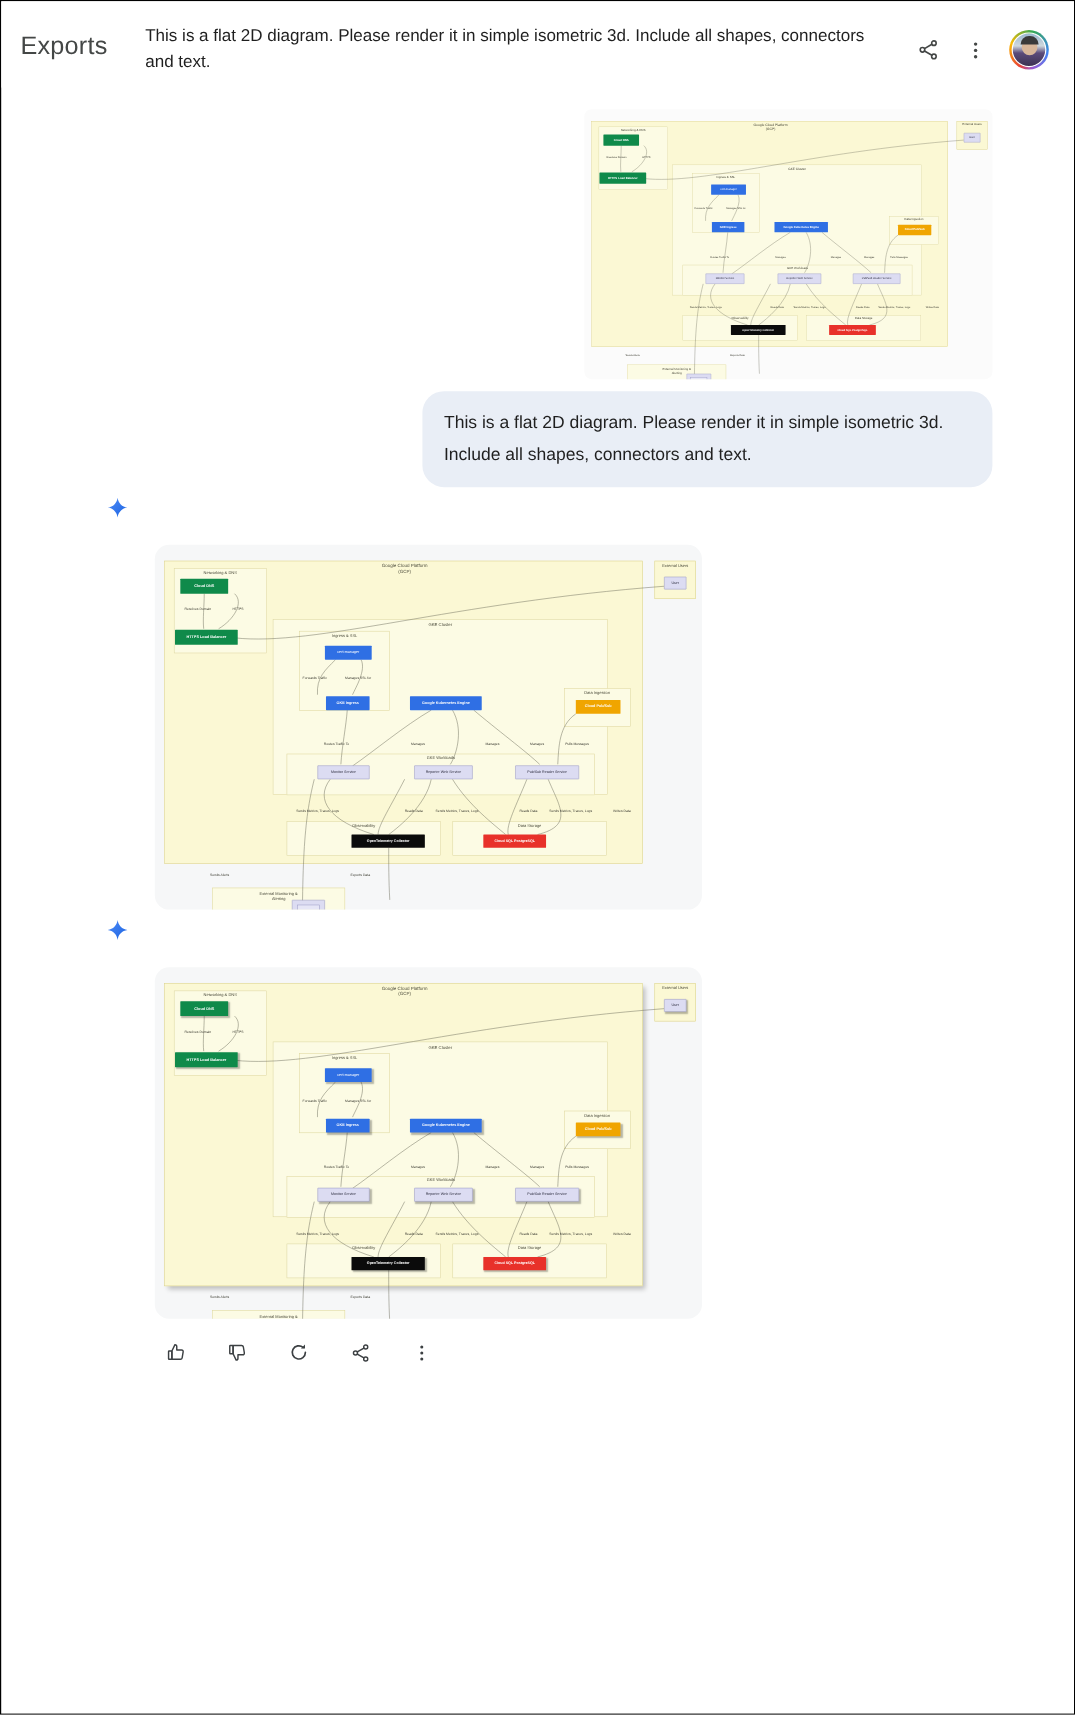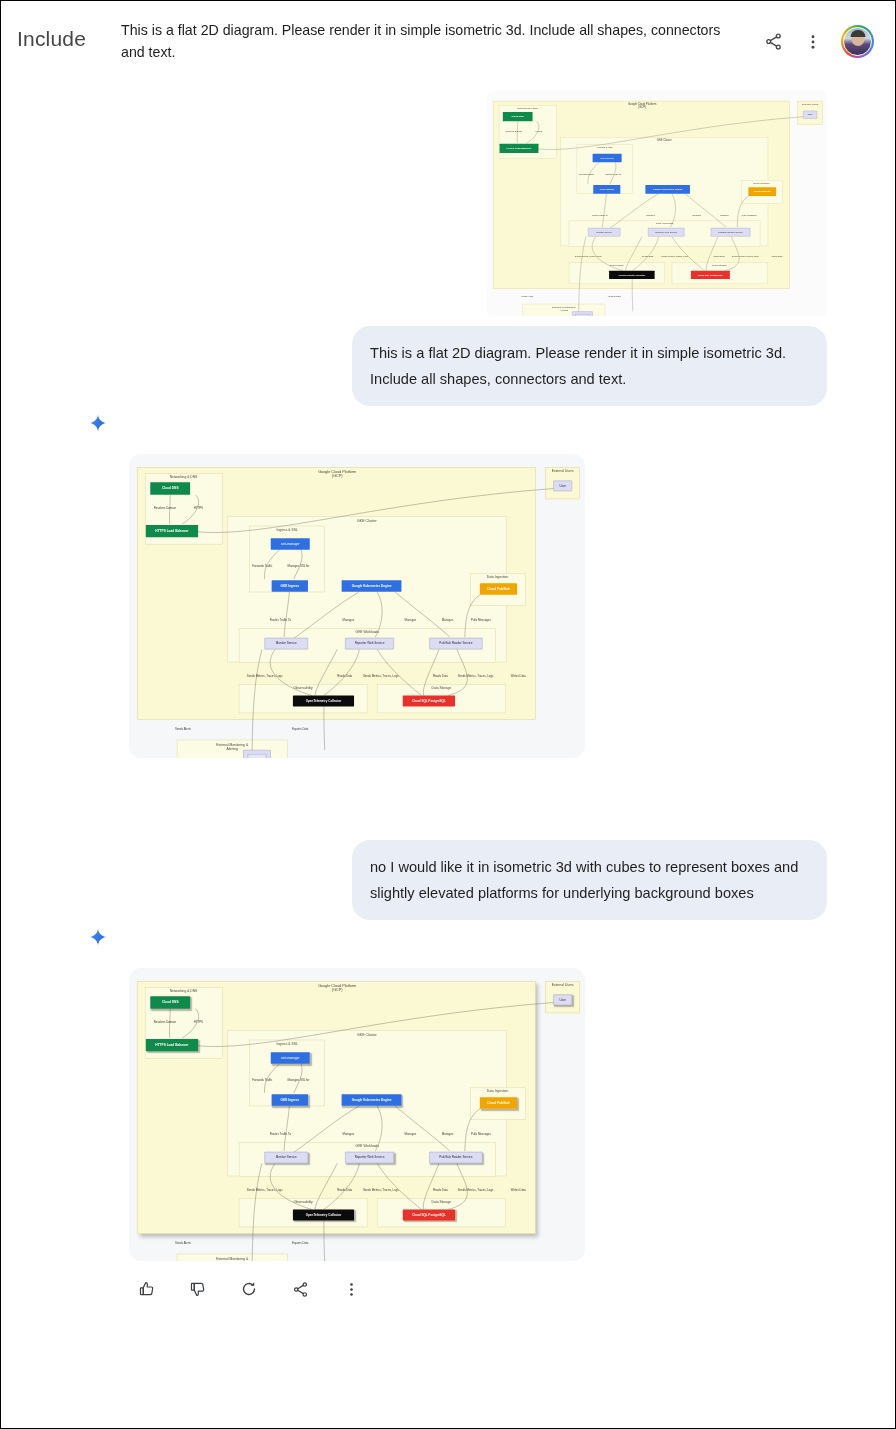--- a/index.html
+++ b/index.html
@@ -203,21 +203,21 @@
     display: flex; align-items: center; justify-content: center;
     cursor: pointer;
   }
 </style>
 </head>
 <body>
 
 <div class="page">
 
   <div class="header">
-    <div class="brand">Include</div>
+    <div class="brand">Exports</div>
     <div class="header-prompt">This is a flat 2D diagram. Please render it in simple isometric 3d. Include all shapes, connectors and text.</div>
     <div class="header-actions">
       <div class="hicon">
         <svg width="19" height="19" viewBox="0 0 24 24" fill="none" stroke="currentColor" stroke-width="1.7" stroke-linecap="round" stroke-linejoin="round">
           <circle cx="18" cy="5" r="2.4"></circle>
             <circle cx="6" cy="12" r="2.4"></circle>
             <circle cx="18" cy="19" r="2.4"></circle>
           <line x1="8.1" y1="10.8" x2="15.9" y2="6.2"></line>
             <line x1="8.1" y1="13.2" x2="15.9" y2="17.8"></line>
         </svg>
@@ -459,23 +459,20 @@
             <div class="dg-node" style="left: 618px; top: 545px; width: 118px; height: 25px; background: rgb(232, 49, 42); color: rgb(255, 255, 255); font-size: 6.8px; font-weight: bold;">
               <span>Cloud SQL PostgreSQL</span>
             </div>
             <div class="dg-node" style="left: 258px; top: 668px; width: 62px; height: 58px; background: rgb(220, 220, 242); color: rgb(43, 43, 61); font-size: 6px; border: 1px solid rgb(154, 154, 196);">
               <div style="width: 74%; height: 74%; border: 1px solid rgb(154, 154, 196); background: rgb(230, 230, 246);"></div>
             </div>
           </div>
       </div>
     </div>
 
-    <div class="bubble-row" style="padding-top:82px;">
-      <div class="bubble">no I would like it in isometric 3d with cubes to represent boxes and slightly elevated platforms for underlying background boxes</div>
-    </div>
 
     <div class="resp-row" style="padding-top:48px;">
       <span class="sparkle" style="top:8px;">
         <svg width="18" height="18" viewBox="0 0 24 24">
           <defs>
               <linearGradient id="gsp2" x1="0" y1="0" x2="1" y2="1">
             <stop offset="0%" stop-color="#4e8cf8"></stop>
                 <stop offset="100%" stop-color="#1b62e0"></stop>
           </linearGradient>
             </defs>

